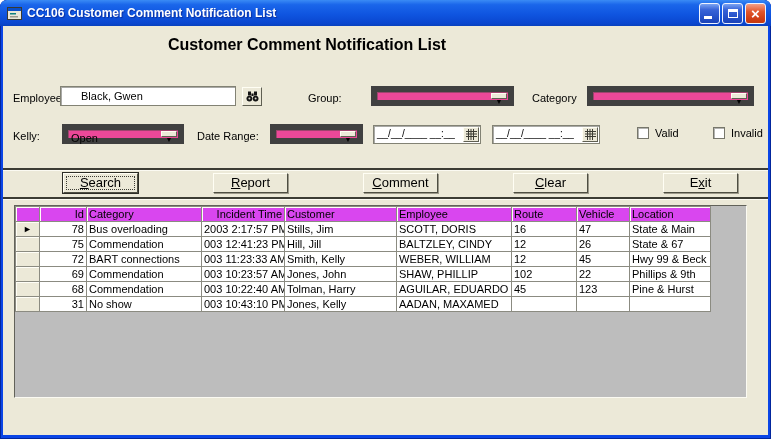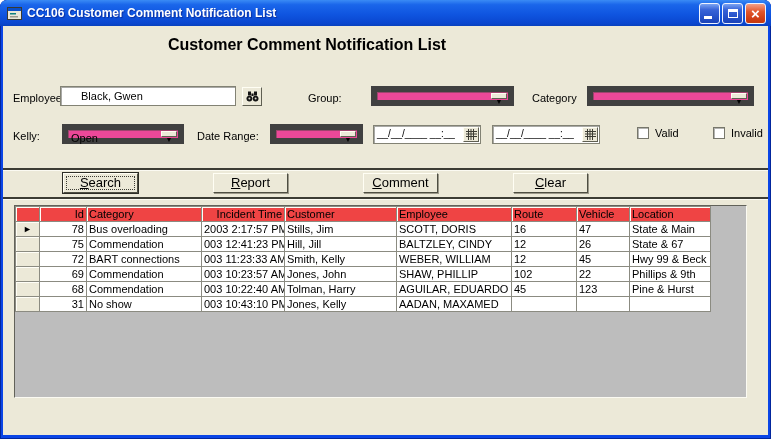--- a/index.html
+++ b/index.html
@@ -78,21 +78,21 @@
     position:absolute; left:11px; top:179px; width:733px; height:193px;
     background:#bdbdbd; border:1px solid; border-color:#62625a #fbfaf2 #fbfaf2 #62625a;
     overflow:hidden;
   }
   table.sheet { border-collapse:collapse; table-layout:fixed; width:695px; }
   table.sheet th, table.sheet td {
     border:1px solid #8b8b81; font-size:11px; font-weight:normal;
     height:15px; padding:0 2px; white-space:nowrap; overflow:hidden; text-align:left;
   }
   table.sheet td { background:#fff; }
-  table.sheet th { background:#ef4444; box-shadow: inset 1px 1px 0 #fffef7; }
+  table.sheet th { background:#d946ef; box-shadow: inset 1px 1px 0 #fffef7; }
   table.sheet td.sel { background:#ece9d8; box-shadow: inset 1px 1px 0 #fffef7; text-align:center; padding:0; }
   .ar { text-align:right !important; }
   .cur-arrow { font-size:9px; line-height:13px; color:#000; }
 </style>
 </head>
 <body>
 
 <div class="window">
 
   <div class="titlebar">
@@ -193,20 +193,23 @@
     </div>
     <div class="btn" style="left:210px;">
       <span><span></span><span class="mn">R</span><span>eport</span></span>
     </div>
     <div class="btn" style="left:360px;">
       <span><span></span><span class="mn">C</span><span>omment</span></span>
     </div>
     <div class="btn" style="left:510px;">
       <span><span></span><span class="mn">C</span><span>lear</span></span>
     </div>
+    <div class="btn" style="left:660px;">
+      <span><span>E</span><span class="mn">x</span><span>it</span></span>
+    </div>
     <div class="groove" style="top:171px;"></div>
 
     <div class="grid">
       <table class="sheet">
         <colgroup>
           <col style="width:24px">
             <col style="width:47px">
             <col style="width:115px">
             <col style="width:83px">
           <col style="width:112px">

